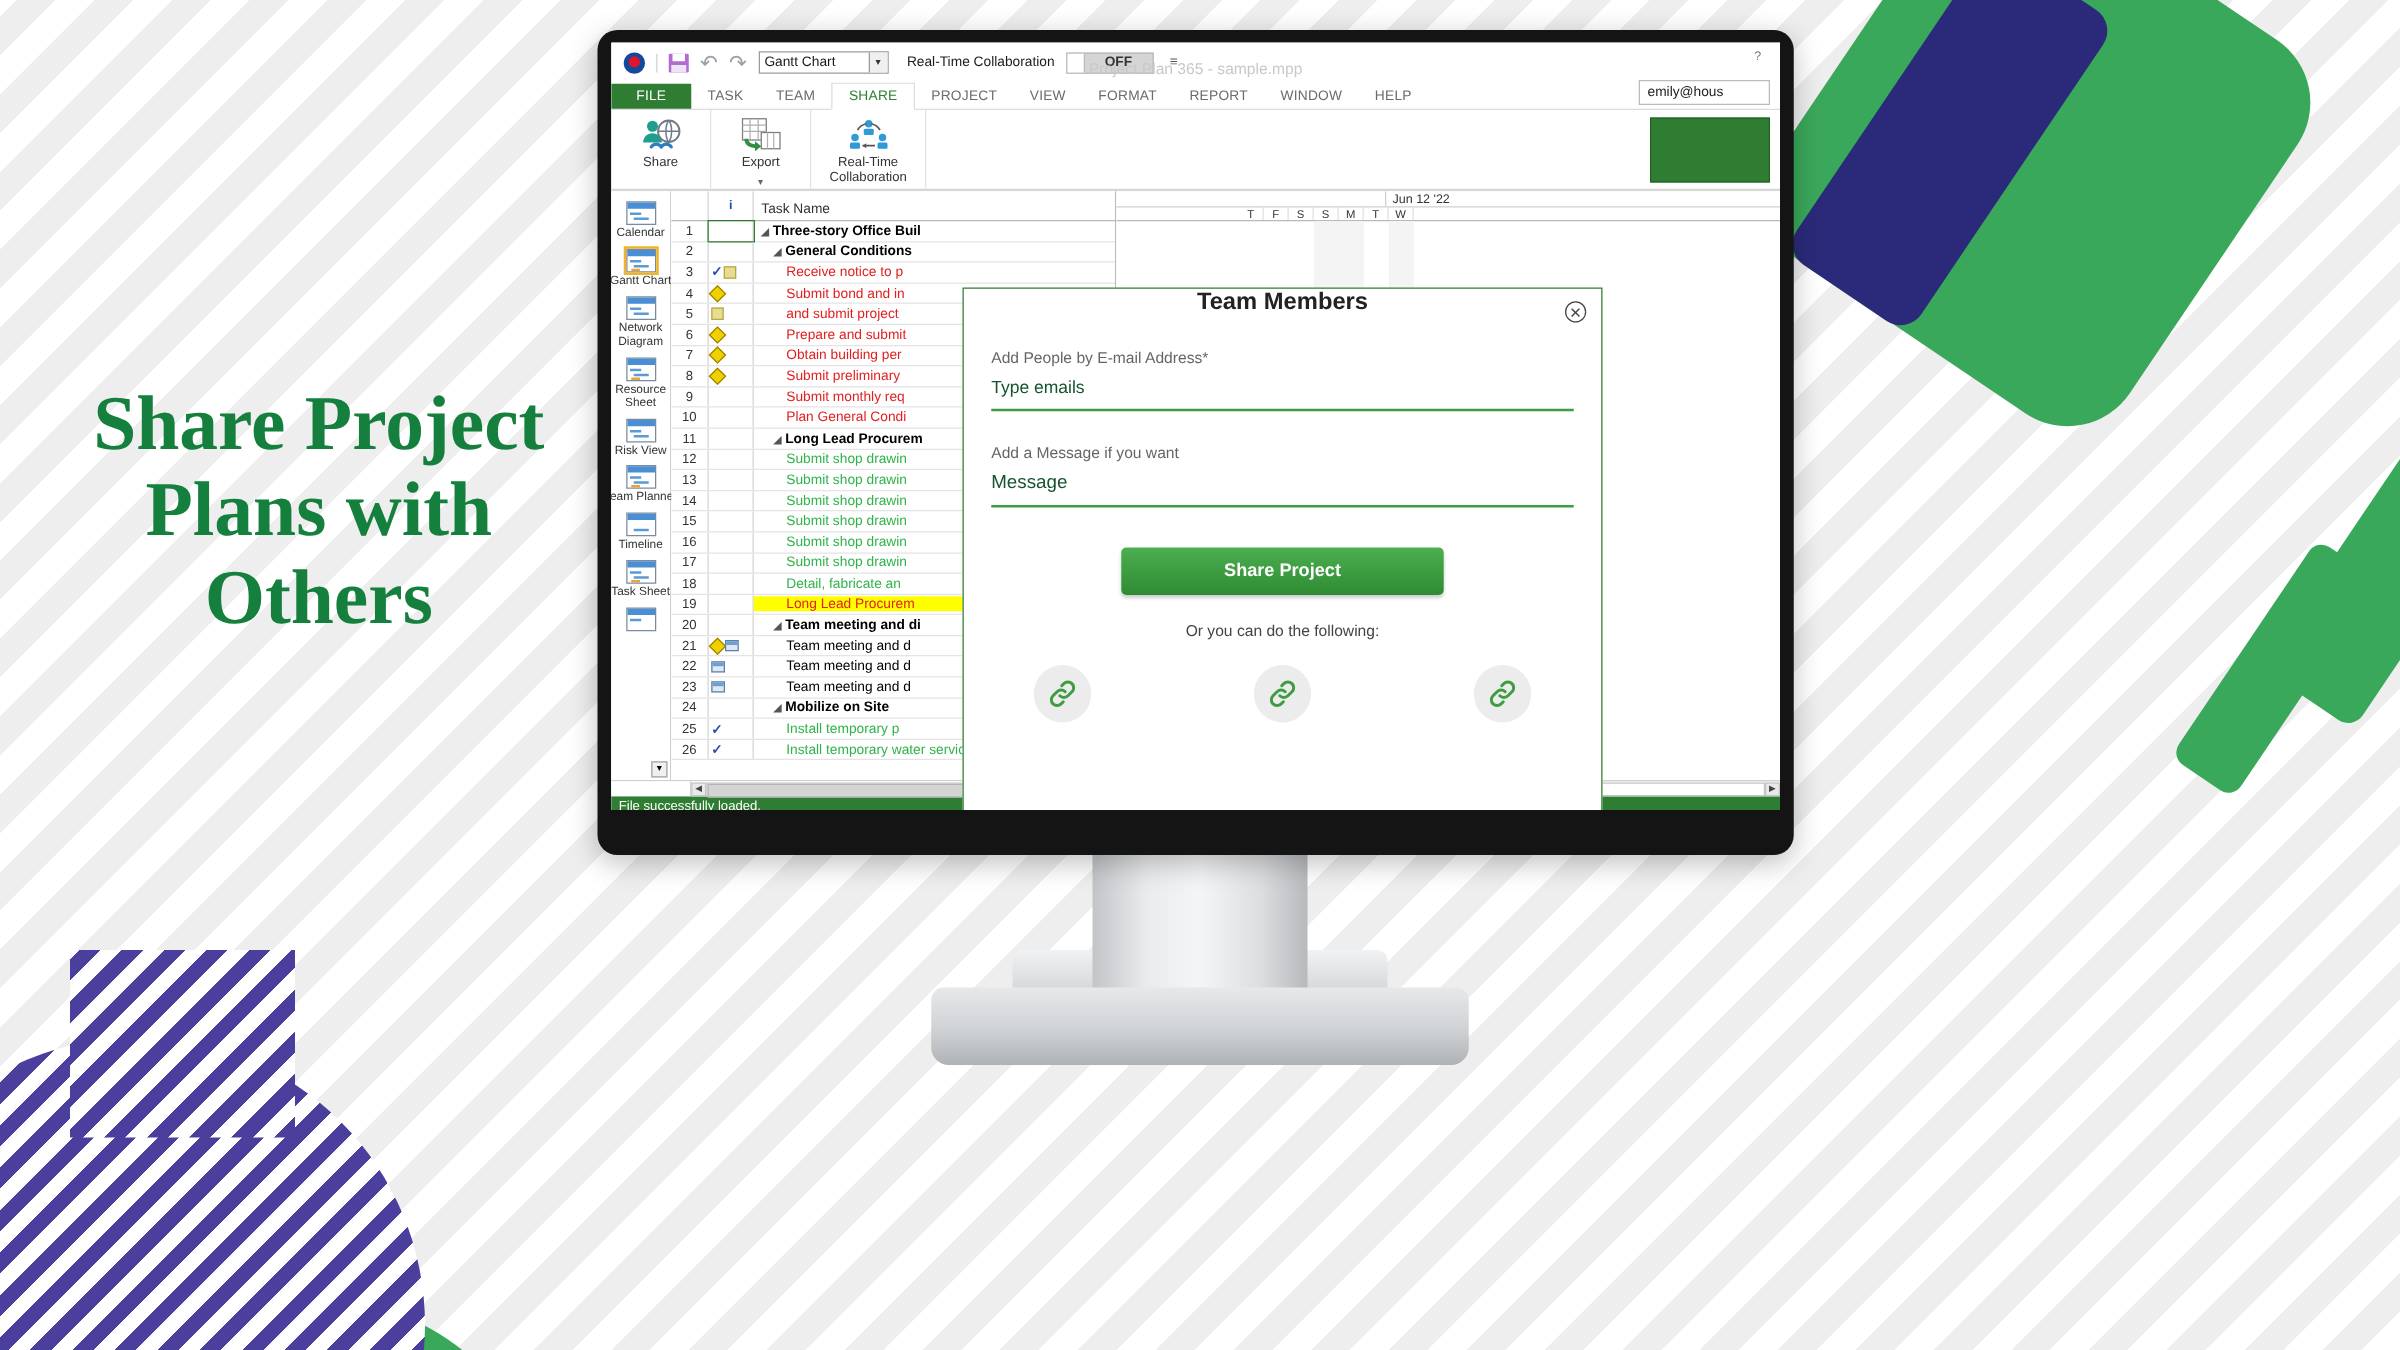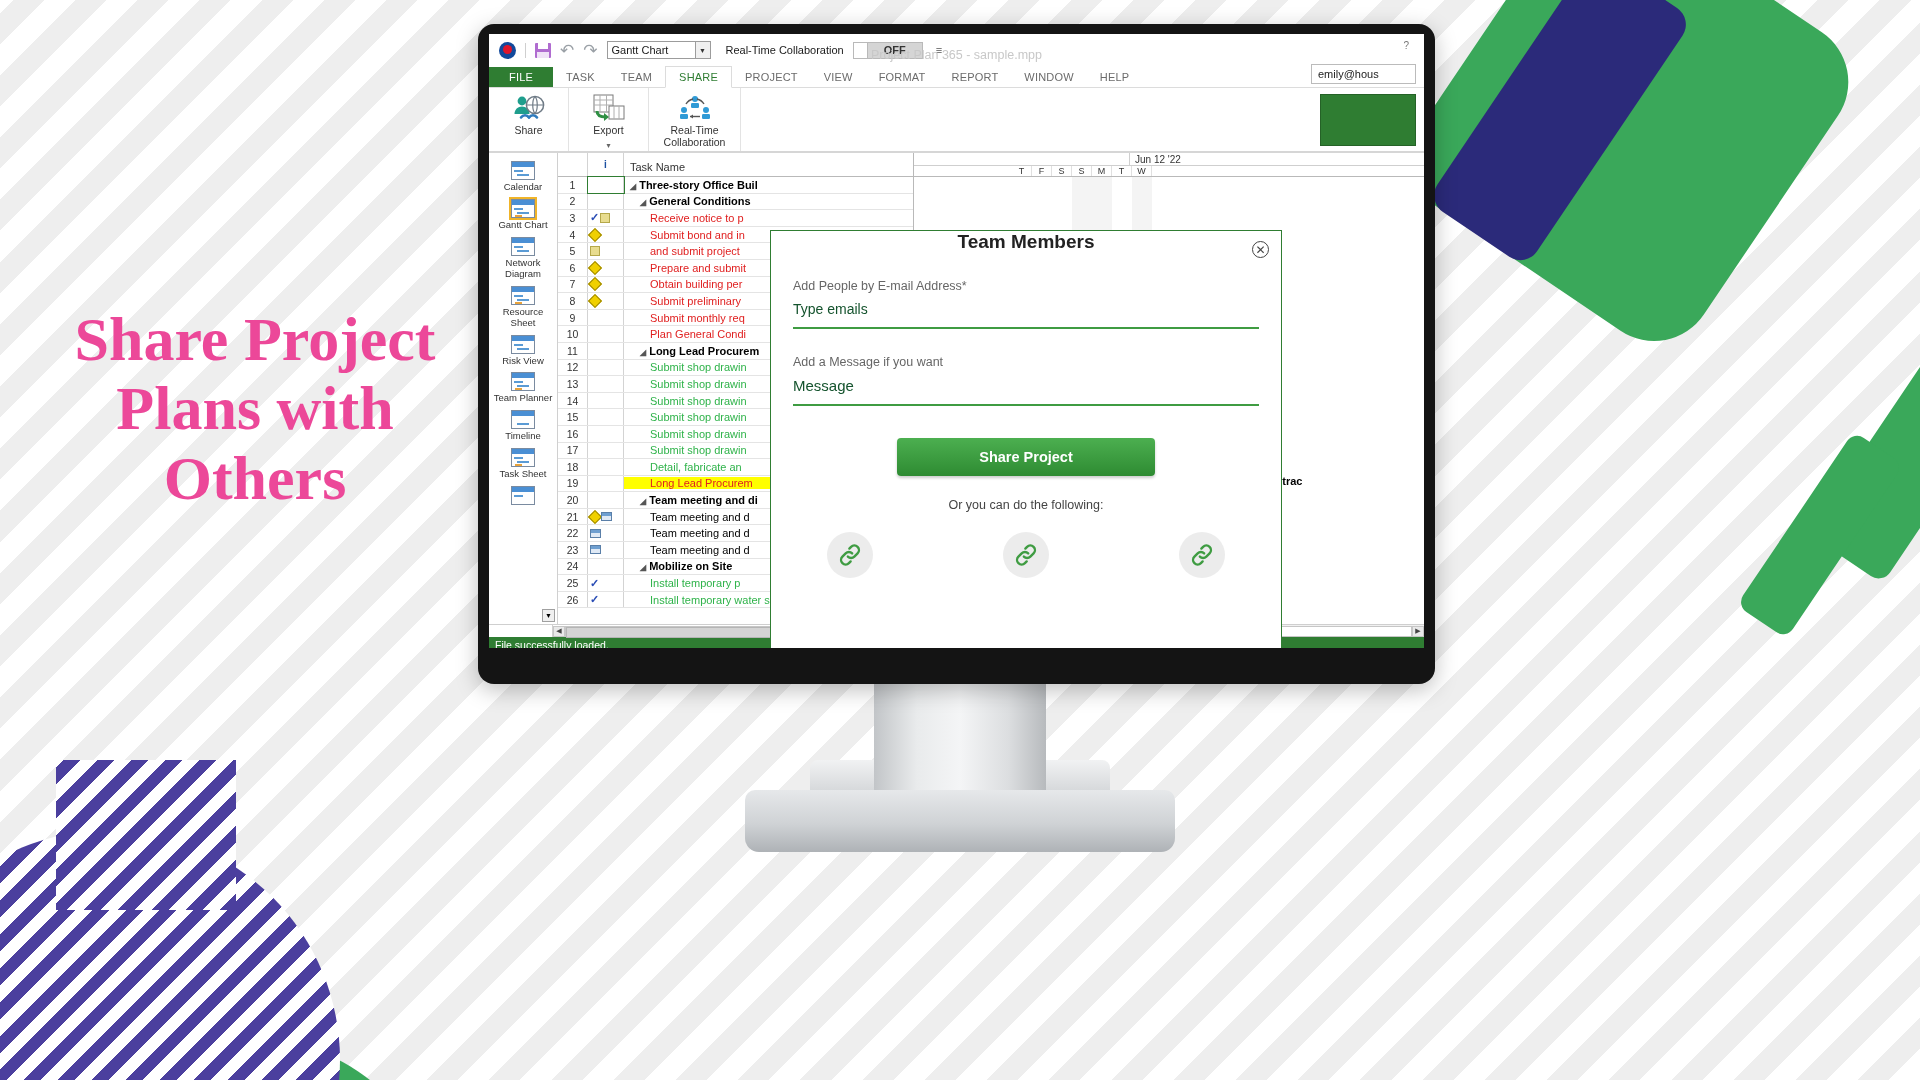--- a/index.html
+++ b/index.html
@@ -71,21 +71,21 @@
   
   #promo {
     position: absolute;
     left: 40px; top: 305px;
     width: 430px;
     text-align: center;
     font-family: "Liberation Serif", serif;
     font-weight: bold;
     font-size: 62px;
     line-height: 1.12;
-    color: #ec4899;
+    color: #15803d;
     z-index: 5;
   }
 
   
   #monitor {
     position: absolute;
     left: 478px; top: 24px;
     width: 957px; height: 660px;
     background: #141414;
     border-radius: 16px;
@@ -214,21 +214,21 @@
     position:absolute; right: 8px; top: 6px; width: 96px; height: 52px;
     background:#2f7d32; border:1px solid #256227;
   }
 
   
   #workarea { position:relative; height: 472px; display:flex; background:#fff;
               border-top:1px solid #d6d6d6; }
 
   
   #viewbar {
-    width: 69px; background:#fff; border-right:1px solid #d0d0d0;
+    width: 48px; background:#fff; border-right:1px solid #d0d0d0;
     display:flex; flex-direction:column; align-items:center;
     padding-top: 4px; position:relative;
   }
   .view-item { width:62px; padding:4px 0 2px 0; text-align:center;
                font-size:9.5px; color:#333; line-height:1.15; }
   .view-item.sel .vicon { outline: 2px solid #f0b429; }
   .vicon { width:24px; height:19px; margin: 0 auto 2px auto;
            border:1px solid #7a8ba0; background:#fff; position:relative; }
   .vicon .bar-top { position:absolute; left:0; right:0; top:0; height:5px; background:#4a8fd4;}
   .vicon .g1 { position:absolute; left:2px; top:8px; width:9px; height:2px; background:#5a9bd5;}

